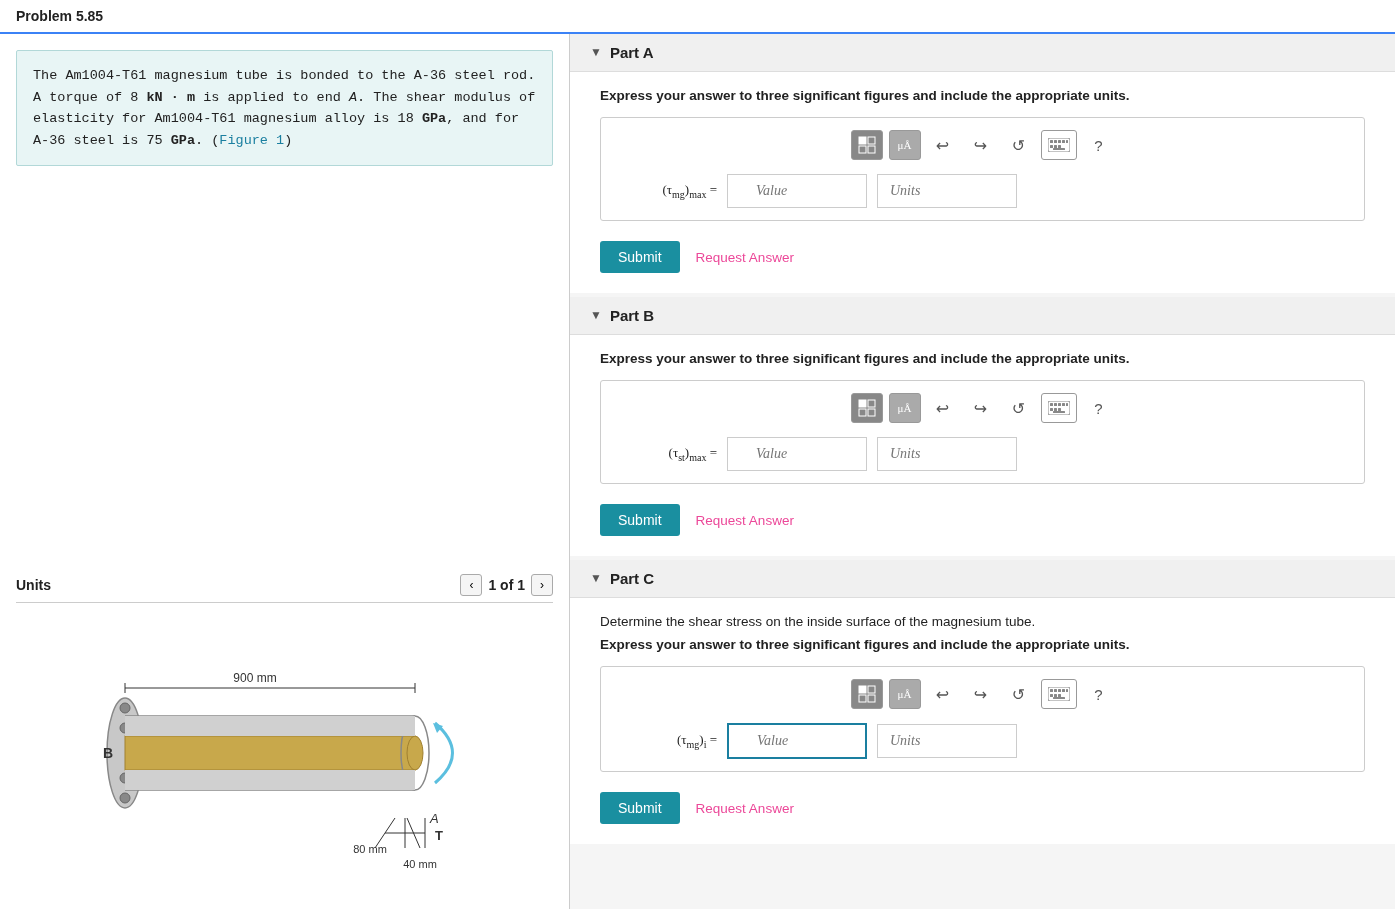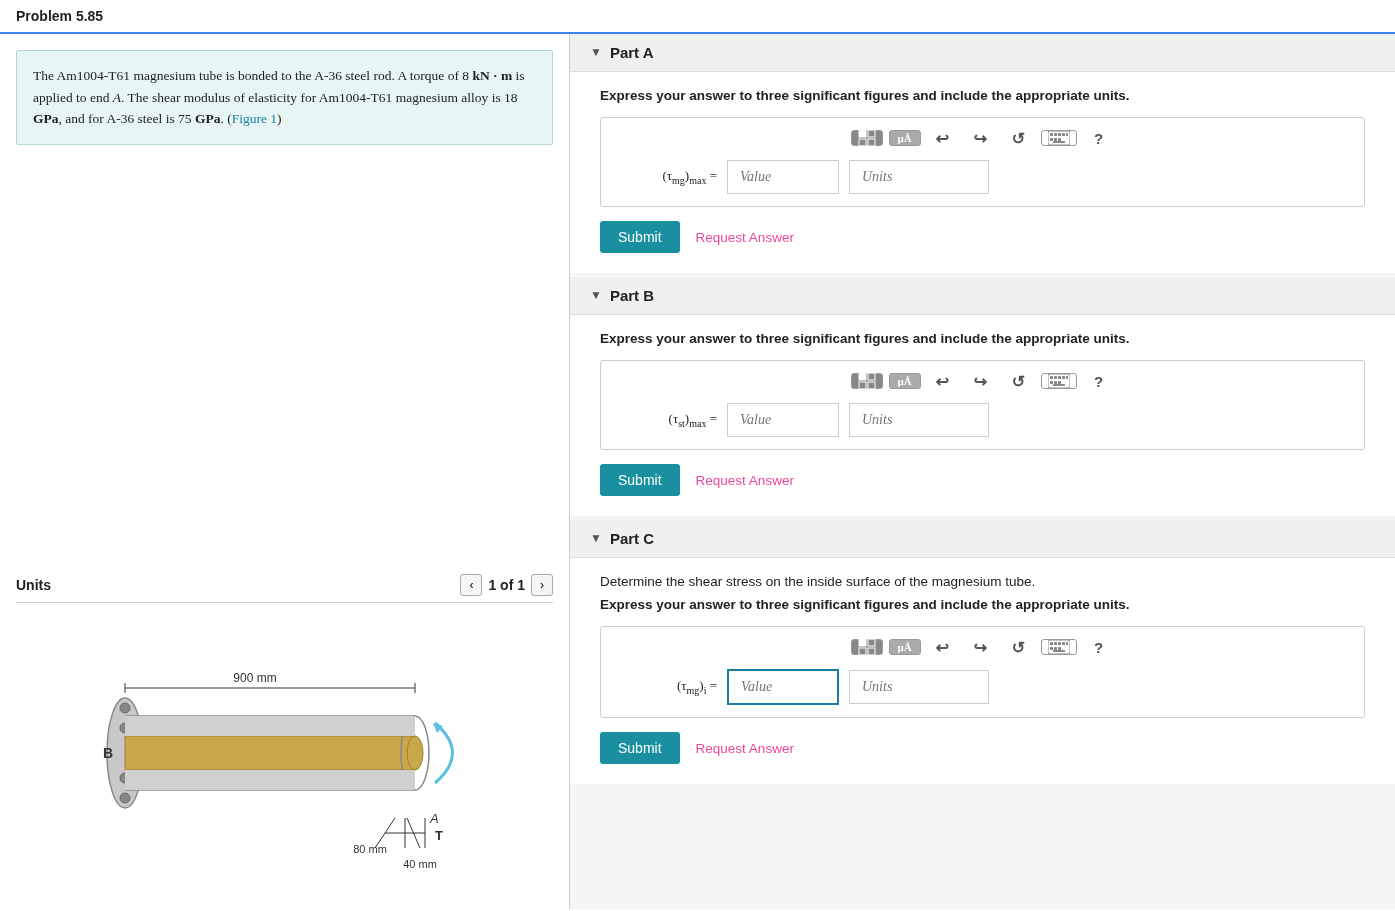--- a/index.html
+++ b/index.html
@@ -29,20 +29,21 @@
     }
 
     .problem-box {
       background: #e8f5f5;
       border: 1px solid #b2d8d8;
       padding: 14px 16px;
       font-size: 13.5px;
       line-height: 1.6;
       margin-bottom: 16px;
       border-radius: 2px;
+      font-family: Liberation Mono, monospace;
     }
 
     .problem-box .figure-link {
       color: #1a7fa0;
       text-decoration: none;
     }
 
     .figure-section {
       margin-top: auto;
     }
@@ -154,31 +155,30 @@
     .toolbar {
       display: flex;
       align-items: center;
       justify-content: center;
       gap: 6px;
       margin-bottom: 14px;
     }
 
     .tool-btn {
       width: 32px;
-      height: 16px;
+      height: 30px;
       border: 1px solid #999;
       background: #888;
       color: #fff;
       border-radius: 3px;
       cursor: pointer;
       display: flex;
       align-items: center;
       justify-content: center;
       font-size: 11px;
-      font-weight: bold;
     }
 
     .tool-btn.light {
       background: #aaa;
     }
 
     .tool-btn.icon-only {
       background: transparent;
       border: none;
       color: #555;
@@ -200,25 +200,25 @@
 
     .equation-label {
       font-size: 13px;
       white-space: nowrap;
       min-width: 100px;
       text-align: right;
     }
 
     .value-input {
       border: 1px solid #ccc;
-      padding: 8px 12px;
+      padding: 8px 28px;
       font-size: 14px;
       font-style: italic;
       color: #404040;
-      width: 112px;
+      width: 140px;
       outline: none;
       font-family: Georgia, serif;
     }
 
     .value-input.active-border {
       border: 2px solid #1a7fa0;
     }
 
     .units-input {
       border: 1px solid #ccc;
@@ -228,21 +228,21 @@
       color: #aaa;
       width: 140px;
       outline: none;
       font-family: Georgia, serif;
     }
 
     .action-row {
       display: flex;
       align-items: center;
       gap: 16px;
-      margin-top: 8px;
+      margin-top: 20px;
     }
 
     .submit-btn {
       background: #1a8fa0;
       color: #fff;
       border: none;
       padding: 8px 18px;
       font-size: 14px;
       font-family: Arial, sans-serif;
       border-radius: 3px;

